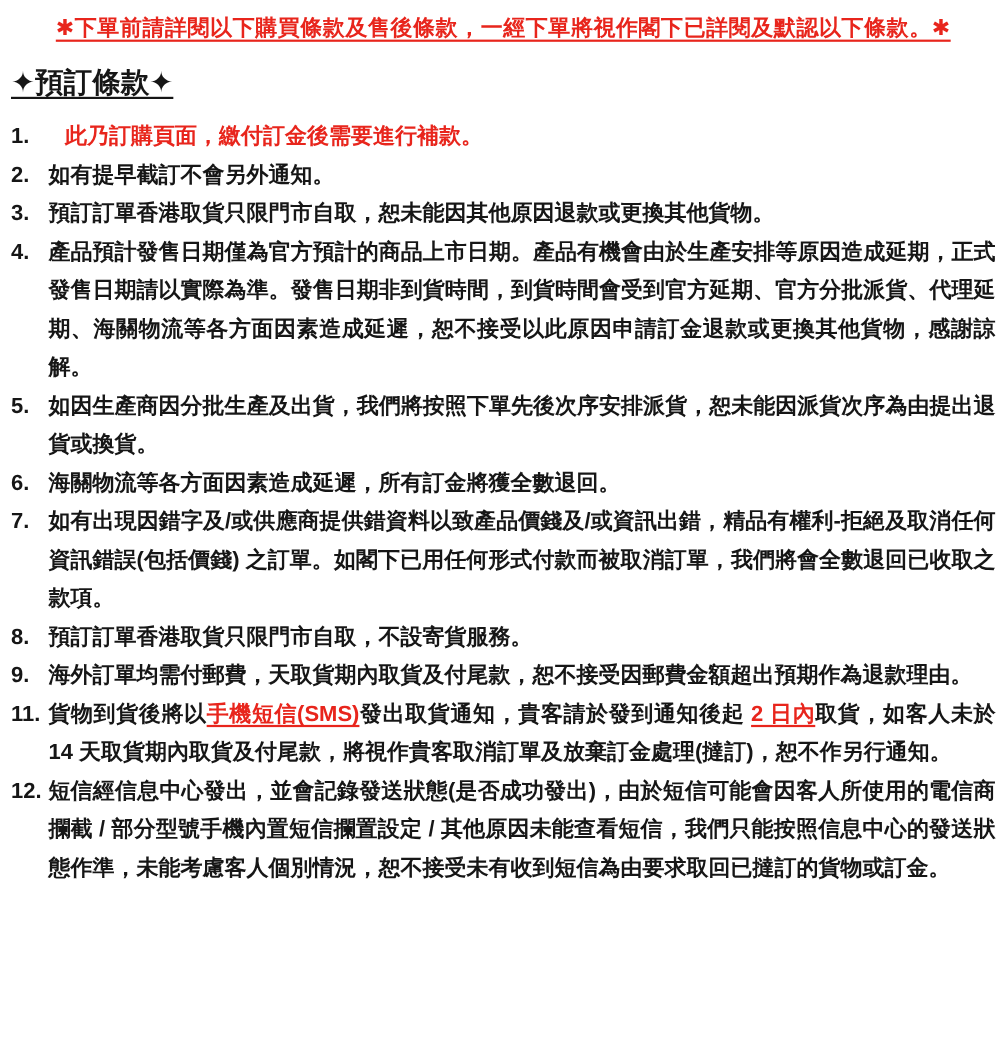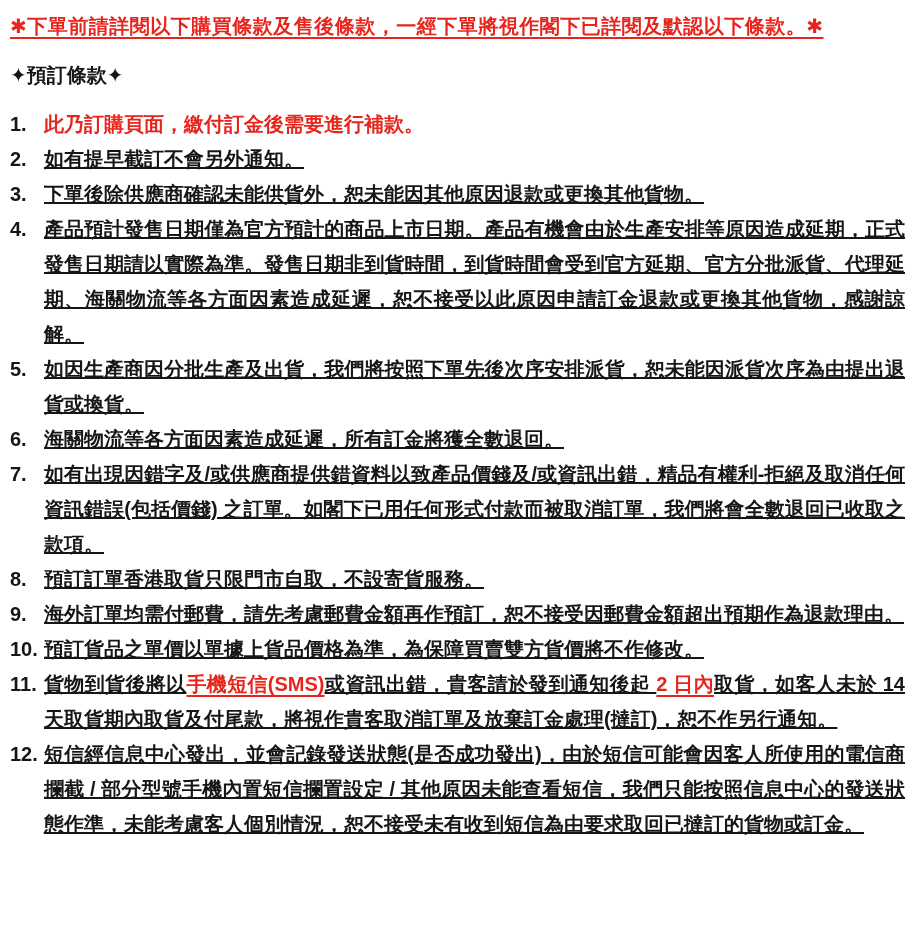--- a/index.html
+++ b/index.html
@@ -24,25 +24,27 @@
   }
   .notice-heading {
     color: var(--red, #e8251c);
     font-size: 20px;
     line-height: 25px;
     text-decoration: underline;
     text-underline-offset: 4px;
     margin: 0 0 24px 0;
     letter-spacing: 0.5px;
     white-space: nowrap;
+    text-align: center;
   }
   .section-heading {
     color: var(--ink, #161616);
-    font-size: 20px;
+    font-size: 26px;
     line-height: 25px;
+    text-decoration: underline;
     text-underline-offset: 4px;
     margin: 0 0 19px 0;
   }
   .terms-list {
     margin: 0;
     padding: 0;
     list-style: none;
     font-size: 20px;
     line-height: 35px;
   }
@@ -51,22 +53,22 @@
     align-items: flex-start;
   }
   .term-item .num {
     flex: 0 0 34px;
     width: 34px;
   }
   .term-item .term-text {
     flex: 1 1 auto;
     text-align: justify;
   }
-  .seg-normal { color: inherit; text-decoration: underline; }
-  .seg-red { color: var(--red, #e8251c); }
+  .seg-normal { color: inherit; }
+  .seg-red { color: var(--red, #e8251c); margin-left: 15px; }
   .seg-red-underline {
     color: var(--red, #e8251c);
     text-decoration: underline;
     text-underline-offset: 4px;
   }
   a.seg-link {
     color: var(--blue, #0000ee);
     text-decoration: underline;
     text-underline-offset: 4px;
     cursor: pointer;
@@ -84,21 +86,21 @@
       <div class="term-item">
         <span class="num">1.</span>
         <span class="term-text"><span class="seg-red">此乃訂購頁面，繳付訂金後需要進行補款。</span></span>
       </div>
       <div class="term-item">
         <span class="num">2.</span>
         <span class="term-text"><span class="seg-normal">如有提早截訂不會另外通知。</span></span>
       </div>
       <div class="term-item">
         <span class="num">3.</span>
-        <span class="term-text"><span class="seg-normal">下單後除供應商確認未能供貨外，恕未能因其他原因退款或更換其他貨物。</span></span>
+        <span class="term-text"><span class="seg-normal">預訂訂單香港取貨只限門市自取，恕未能因其他原因退款或更換其他貨物。</span></span>
       </div>
       <div class="term-item">
         <span class="num">4.</span>
         <span class="term-text"><span class="seg-normal">產品預計發售日期僅為官方預計的商品上市日期。產品有機會由於生產安排等原因造成延期，正式發售日期請以實際為準。發售日期非到貨時間，到貨時間會受到官方延期、官方分批派貨、代理延期、海關物流等各方面因素造成延遲，恕不接受以此原因申請訂金退款或更換其他貨物，感謝諒解。</span></span>
       </div>
       <div class="term-item">
         <span class="num">5.</span>
         <span class="term-text"><span class="seg-normal">如因生產商因分批生產及出貨，我們將按照下單先後次序安排派貨，恕未能因派貨次序為由提出退貨或換貨。</span></span>
       </div>
       <div class="term-item">
@@ -108,28 +110,24 @@
       <div class="term-item">
         <span class="num">7.</span>
         <span class="term-text"><span class="seg-normal">如有出現因錯字及/或供應商提供錯資料以致產品價錢及/或資訊出錯，精品有權利-拒絕及取消任何資訊錯誤(包括價錢) 之訂單。如閣下已用任何形式付款而被取消訂單，我們將會全數退回已收取之款項。</span></span>
       </div>
       <div class="term-item">
         <span class="num">8.</span>
         <span class="term-text"><span class="seg-normal">預訂訂單香港取貨只限門市自取，不設寄貨服務。</span></span>
       </div>
       <div class="term-item">
         <span class="num">9.</span>
-        <span class="term-text"><span class="seg-normal">海外訂單均需付郵費，請先考慮郵費金額再作預訂，恕不接受因郵費金額超出預期作為退款理由。</span></span>
-      </div>
-      <div class="term-item">
-        <span class="num">10.</span>
-        <span class="term-text"><span class="seg-normal">預訂貨品之單價以單據上貨品價格為準，為保障買賣雙方貨價將不作修改。</span></span>
+        <span class="term-text"><span class="seg-normal">海外訂單均需付郵費，天取貨期內取貨及付尾款，恕不接受因郵費金額超出預期作為退款理由。</span></span>
       </div>
       <div class="term-item">
         <span class="num">11.</span>
-        <span class="term-text"><span class="seg-normal">貨物到貨後將以</span><span class="seg-red-underline">手機短信(SMS)</span><span class="seg-normal">或資訊出錯，貴客請於發到通知後起 </span><span class="seg-red-underline">2 日內</span><span class="seg-normal">取貨，如客人未於 14 天取貨期內取貨及付尾款，將視作貴客取消訂單及放棄訂金處理(撻訂)，恕不作另行通知。</span></span>
+        <span class="term-text"><span class="seg-normal">貨物到貨後將以</span><span class="seg-red-underline">手機短信(SMS)</span><span class="seg-normal">發出取貨通知，貴客請於發到通知後起 </span><span class="seg-red-underline">2 日內</span><span class="seg-normal">取貨，如客人未於 14 天取貨期內取貨及付尾款，將視作貴客取消訂單及放棄訂金處理(撻訂)，恕不作另行通知。</span></span>
       </div>
       <div class="term-item">
         <span class="num">12.</span>
         <span class="term-text"><span class="seg-normal">短信經信息中心發出，並會記錄發送狀態(是否成功發出)，由於短信可能會因客人所使用的電信商攔截 / 部分型號手機內置短信攔置設定 / 其他原因未能查看短信，我們只能按照信息中心的發送狀態作準，未能考慮客人個別情況，恕不接受未有收到短信為由要求取回已撻訂的貨物或訂金。</span></span>
       </div>
     </div>
 </div>
 
 </body></html>

